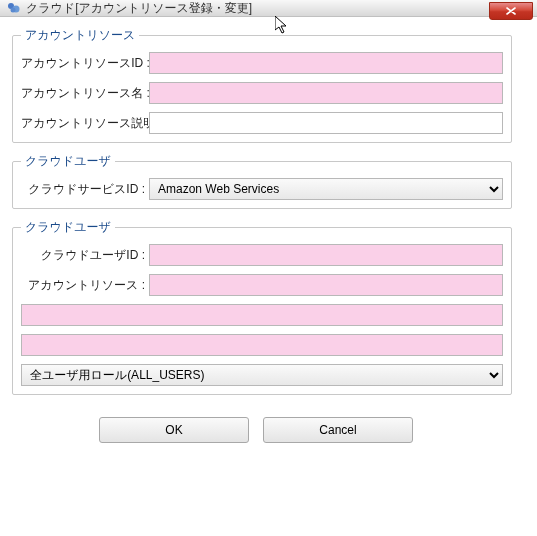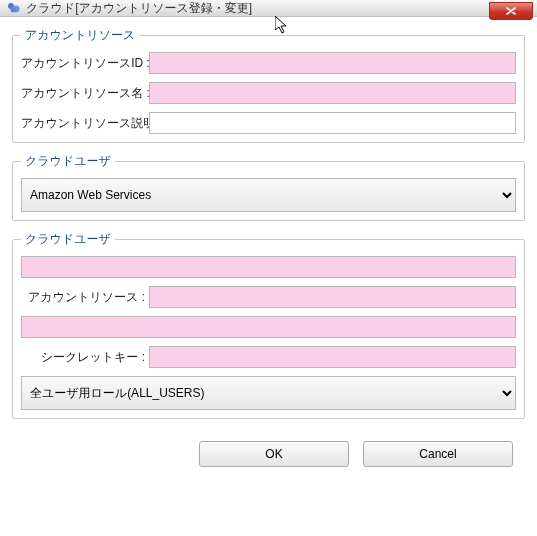--- a/index.html
+++ b/index.html
@@ -39,21 +39,21 @@
       background: linear-gradient(to bottom, #e68a8a 0%, #d44a3a 45%, #c43424 55%, #b82a1a 100%);
       border: 1px solid #a02818;
       border-radius: 0 0 3px 3px;
       display: flex;
       align-items: center;
       justify-content: center;
       cursor: pointer;
     }
     .close-btn svg { display: block; }
     .content {
-      padding: 10px 12px 8px 12px;
+      padding: 10px 25px 8px 12px;
     }
     fieldset {
       border: 1px solid #c8c8c8;
       border-radius: 2px;
       margin-bottom: 10px;
       padding: 8px 8px 6px 8px;
     }
     legend {
       color: #1a4a8a;
       font-size: 12px;
@@ -82,25 +82,25 @@
       padding: 0 4px;
       font-family: inherit;
       font-size: 12px;
       background: #fff;
     }
     input.pink {
       background: #fad0e8;
     }
     select {
       background: linear-gradient(to bottom, #fafafa, #e8e8e8);
-      height: 34px;
+      height: 22px;
     }
     .button-row {
       display: flex;
-      justify-content: flex-end;
+      justify-content: center;
       gap: 14px;
       padding: 8px 12px 0 0;
       margin-top: 14px;
     }
     .btn {
       width: 150px;
       height: 26px;
       background: linear-gradient(to bottom, #fafafa, #e4e4e4);
       border: 1px solid #a8a8a8;
       border-radius: 3px;
@@ -152,42 +152,43 @@
     </div>
     <div class="row">
       <div class="label">アカウントリソース説明 :</div>
       <div class="input-wrap"><input type="text" value="" style=""></div>
     </div>
   </fieldset>
 
   <fieldset>
     <legend>クラウドユーザ</legend>
     <div class="row">
+      <div class="label">クラウドサービスID :</div>
       <div class="input-wrap">
         <select>
           <option>Amazon Web Services</option>
         </select>
       </div>
     </div>
   </fieldset>
 
   <fieldset>
     <legend>クラウドユーザ</legend>
     <div class="row">
+      <div class="label">クラウドユーザID :</div>
       <div class="input-wrap"><input type="text" class="pink" value="" style=""></div>
     </div>
     <div class="row">
       <div class="label">アカウントリソース :</div>
       <div class="input-wrap"><input type="text" class="pink" value="" style=""></div>
     </div>
     <div class="row">
       <div class="input-wrap"><input type="text" class="pink" value="" style=""></div>
     </div>
     <div class="row">
-      <div class="label">シークレットキー :</div>
       <div class="input-wrap"><input type="text" class="pink" value="" style=""></div>
     </div>
     <div class="row">
       <div class="input-wrap">
         <select>
           <option>全ユーザ用ロール(ALL_USERS)</option>
         </select>
       </div>
     </div>
   </fieldset>

